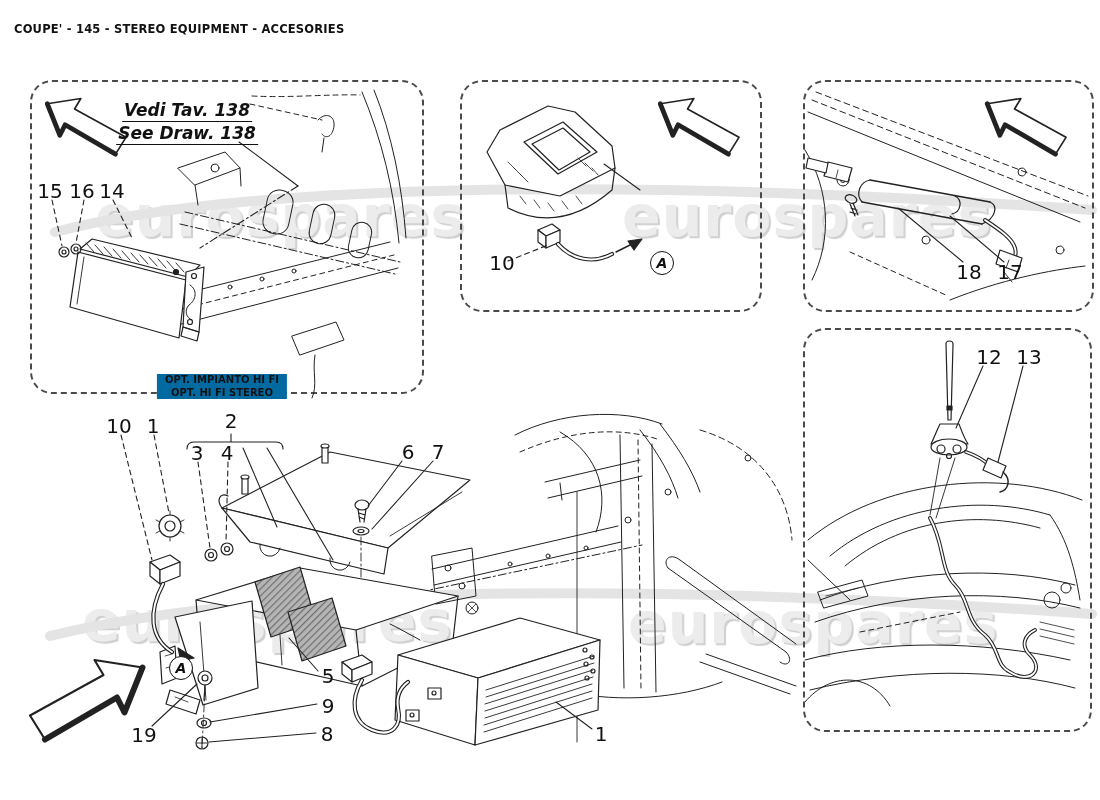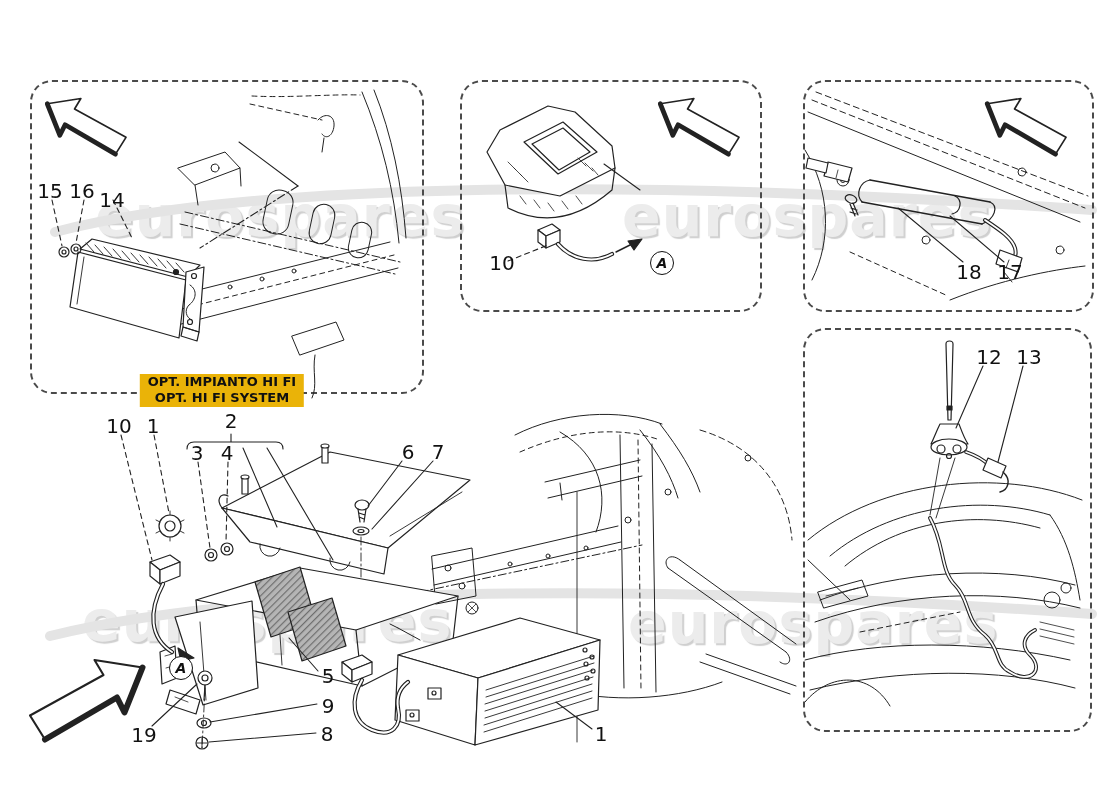--- a/index.html
+++ b/index.html
@@ -12,22 +12,22 @@
   svg.swoosh{position:absolute;left:0;top:0;z-index:1;}
   svg.art{position:absolute;left:0;top:0;z-index:2;}
   .panel{position:absolute;border:2px dashed #4a4a4a;border-radius:22px;z-index:2;pointer-events:none;}
   .label-layer{position:absolute;inset:0;z-index:3;}
   
   .title{position:absolute;left:14px;top:22px;font-size:11.5px;font-weight:bold;letter-spacing:.2px;}
   .callout{position:absolute;transform:translate(-50%,-50%);font-size:20px;font-weight:normal;line-height:1;}
   .see-note{position:absolute;transform:translateX(-50%);text-align:center;font-size:17px;
             font-weight:bold;font-style:italic;line-height:1;}
   .see-note span{display:inline-block;border-bottom:1.7px solid #111;padding:0 2px 2px 2px;margin-bottom:3px;}
-  .caption{position:absolute;transform:translateX(-50%);text-align:center;font-size:13px;
-           font-weight:bold;line-height:1.25;background:#eab308;padding:0 8px;white-space:nowrap;}
+  .caption{position:absolute;transform:translateX(-50%);text-align:center;font-size:10px;
+           font-weight:bold;line-height:1.25;background:#0369a1;padding:0 8px;white-space:nowrap;}
   .view-ref{position:absolute;transform:translate(-50%,-50%);width:22px;height:22px;border:1.7px solid #111;
             border-radius:50%;display:flex;align-items:center;justify-content:center;
             font-size:14px;font-weight:bold;font-style:italic;background:#fff;}
 </style>
 </head>
 <body>
 
 <div class="page">
 
   <div class="wm-layer">
@@ -374,33 +374,38 @@
         <path d="M318,671 L289,638"></path>
         <path d="M317,704 L210,722"></path>
         <path d="M316,733 L209,742"></path>
         <path d="M152,726 L197,684"></path>
         <path d="M592,729 L556,702"></path>
       </g>
     </g>
   </svg>
 
   <div class="label-layer">
-
+    <div class="title">COUPE' - 145 - STEREO EQUIPMENT - ACCESORIES</div>
+
+    <div class="see-note" style="left:187px;top:102px">
+      <span>Vedi Tav. 138</span><br>
+      <span>See Draw. 138</span>
+    </div>
 
     <div class="caption" style="left:222px;top:374px">
       <div>OPT. IMPIANTO HI FI</div>
-      <div>OPT. HI FI SYSTEM</div>
+      <div>OPT. HI FI STEREO</div>
     </div>
 
     <div class="view-ref" style="left:662px;top:263px">A</div>
     <div class="view-ref" style="left:181px;top:668px">A</div>
 
     <div class="callout" style="left:50px;top:191px">15</div>
     <div class="callout" style="left:82px;top:191px">16</div>
-    <div class="callout" style="left:112px;top:200px">14</div>
+    <div class="callout" style="left:112px;top:191px">14</div>
     <div class="callout" style="left:502px;top:263px">10</div>
     <div class="callout" style="left:969px;top:272px">18</div>
     <div class="callout" style="left:1010px;top:272px">17</div>
     <div class="callout" style="left:989px;top:357px">12</div>
     <div class="callout" style="left:1029px;top:357px">13</div>
     <div class="callout" style="left:119px;top:426px">10</div>
     <div class="callout" style="left:153px;top:426px">1</div>
     <div class="callout" style="left:231px;top:421px">2</div>
     <div class="callout" style="left:197px;top:453px">3</div>
     <div class="callout" style="left:227px;top:453px">4</div>

